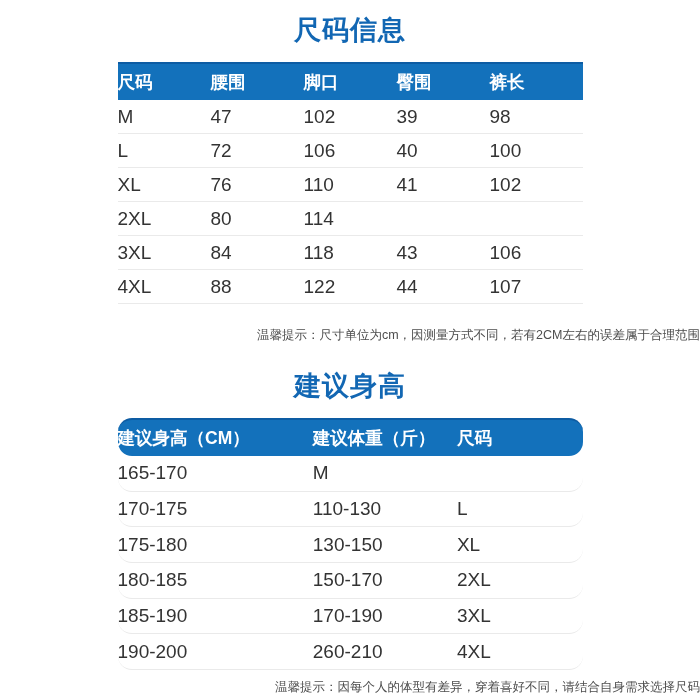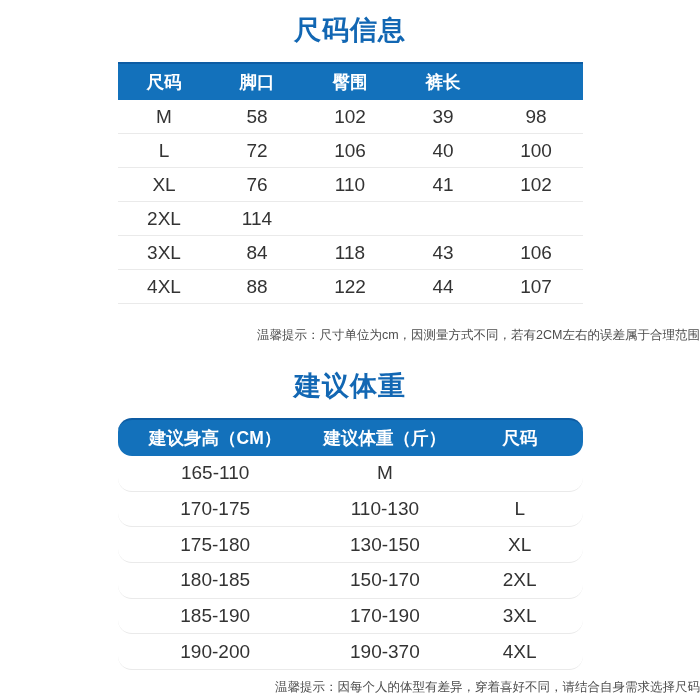--- a/index.html
+++ b/index.html
@@ -32,21 +32,21 @@
   .sec-title.second {
     padding-top: 28px;
   }
   .tbl {
     width: 465px;
     margin: 18px auto 0 auto;
   }
   .trow {
     display: grid;
     align-items: center;
-    text-align: center;
+    text-align: left;
   }
   .t1 .trow { grid-template-columns: repeat(5, 1fr); }
   .t2 .trow { grid-template-columns: 42% 31% 27%; border-radius: 14px; }
   .thead {
     background: var(--header-bg, #1371bb);
     border-top: 2px solid var(--header-top-edge, #0d5ca3);
     color: var(--header-text, #ffffff);
     font-weight: 700;
     font-size: 17.5px;
     height: 36px;
@@ -73,77 +73,79 @@
 </head>
 <body>
 
 <div class="canvas">
 
   <h1 class="sec-title">尺码信息</h1>
 
   <div class="tbl t1">
       <div class="trow thead">
         <div class="tcell">尺码</div>
+        <div class="tcell">腰围</div>
         <div class="tcell">脚口</div>
         <div class="tcell">臀围</div>
         <div class="tcell">裤长</div>
       </div>
       <div class="trow tdata">
         <div class="tcell">M</div>
-        <div class="tcell">58</div>
+        <div class="tcell">47</div>
         <div class="tcell">102</div>
         <div class="tcell">39</div>
         <div class="tcell">98</div>
       </div>
       <div class="trow tdata">
         <div class="tcell">L</div>
         <div class="tcell">72</div>
         <div class="tcell">106</div>
         <div class="tcell">40</div>
         <div class="tcell">100</div>
       </div>
       <div class="trow tdata">
         <div class="tcell">XL</div>
         <div class="tcell">76</div>
         <div class="tcell">110</div>
         <div class="tcell">41</div>
         <div class="tcell">102</div>
       </div>
       <div class="trow tdata">
         <div class="tcell">2XL</div>
+        <div class="tcell">80</div>
         <div class="tcell">114</div>
       </div>
       <div class="trow tdata">
         <div class="tcell">3XL</div>
         <div class="tcell">84</div>
         <div class="tcell">118</div>
         <div class="tcell">43</div>
         <div class="tcell">106</div>
       </div>
       <div class="trow tdata">
         <div class="tcell">4XL</div>
         <div class="tcell">88</div>
         <div class="tcell">122</div>
         <div class="tcell">44</div>
         <div class="tcell">107</div>
       </div>
     </div>
 
   <p class="note">温馨提示：尺寸单位为cm，因测量方式不同，若有2CM左右的误差属于合理范围</p>
 
-  <h1 class="sec-title second">建议体重</h1>
+  <h1 class="sec-title second">建议身高</h1>
 
   <div class="tbl t2">
       <div class="trow thead">
         <div class="tcell">建议身高（CM）</div>
         <div class="tcell">建议体重（斤）</div>
         <div class="tcell">尺码</div>
       </div>
       <div class="trow tdata">
-        <div class="tcell">165-110</div>
+        <div class="tcell">165-170</div>
         <div class="tcell">M</div>
       </div>
       <div class="trow tdata">
         <div class="tcell">170-175</div>
         <div class="tcell">110-130</div>
         <div class="tcell">L</div>
       </div>
       <div class="trow tdata">
         <div class="tcell">175-180</div>
         <div class="tcell">130-150</div>
@@ -154,20 +156,20 @@
         <div class="tcell">150-170</div>
         <div class="tcell">2XL</div>
       </div>
       <div class="trow tdata">
         <div class="tcell">185-190</div>
         <div class="tcell">170-190</div>
         <div class="tcell">3XL</div>
       </div>
       <div class="trow tdata">
         <div class="tcell">190-200</div>
-        <div class="tcell">190-370</div>
+        <div class="tcell">260-210</div>
         <div class="tcell">4XL</div>
       </div>
     </div>
 
   <p class="note second">温馨提示：因每个人的体型有差异，穿着喜好不同，请结合自身需求选择尺码</p>
 
 </div>
 
 </body></html>

